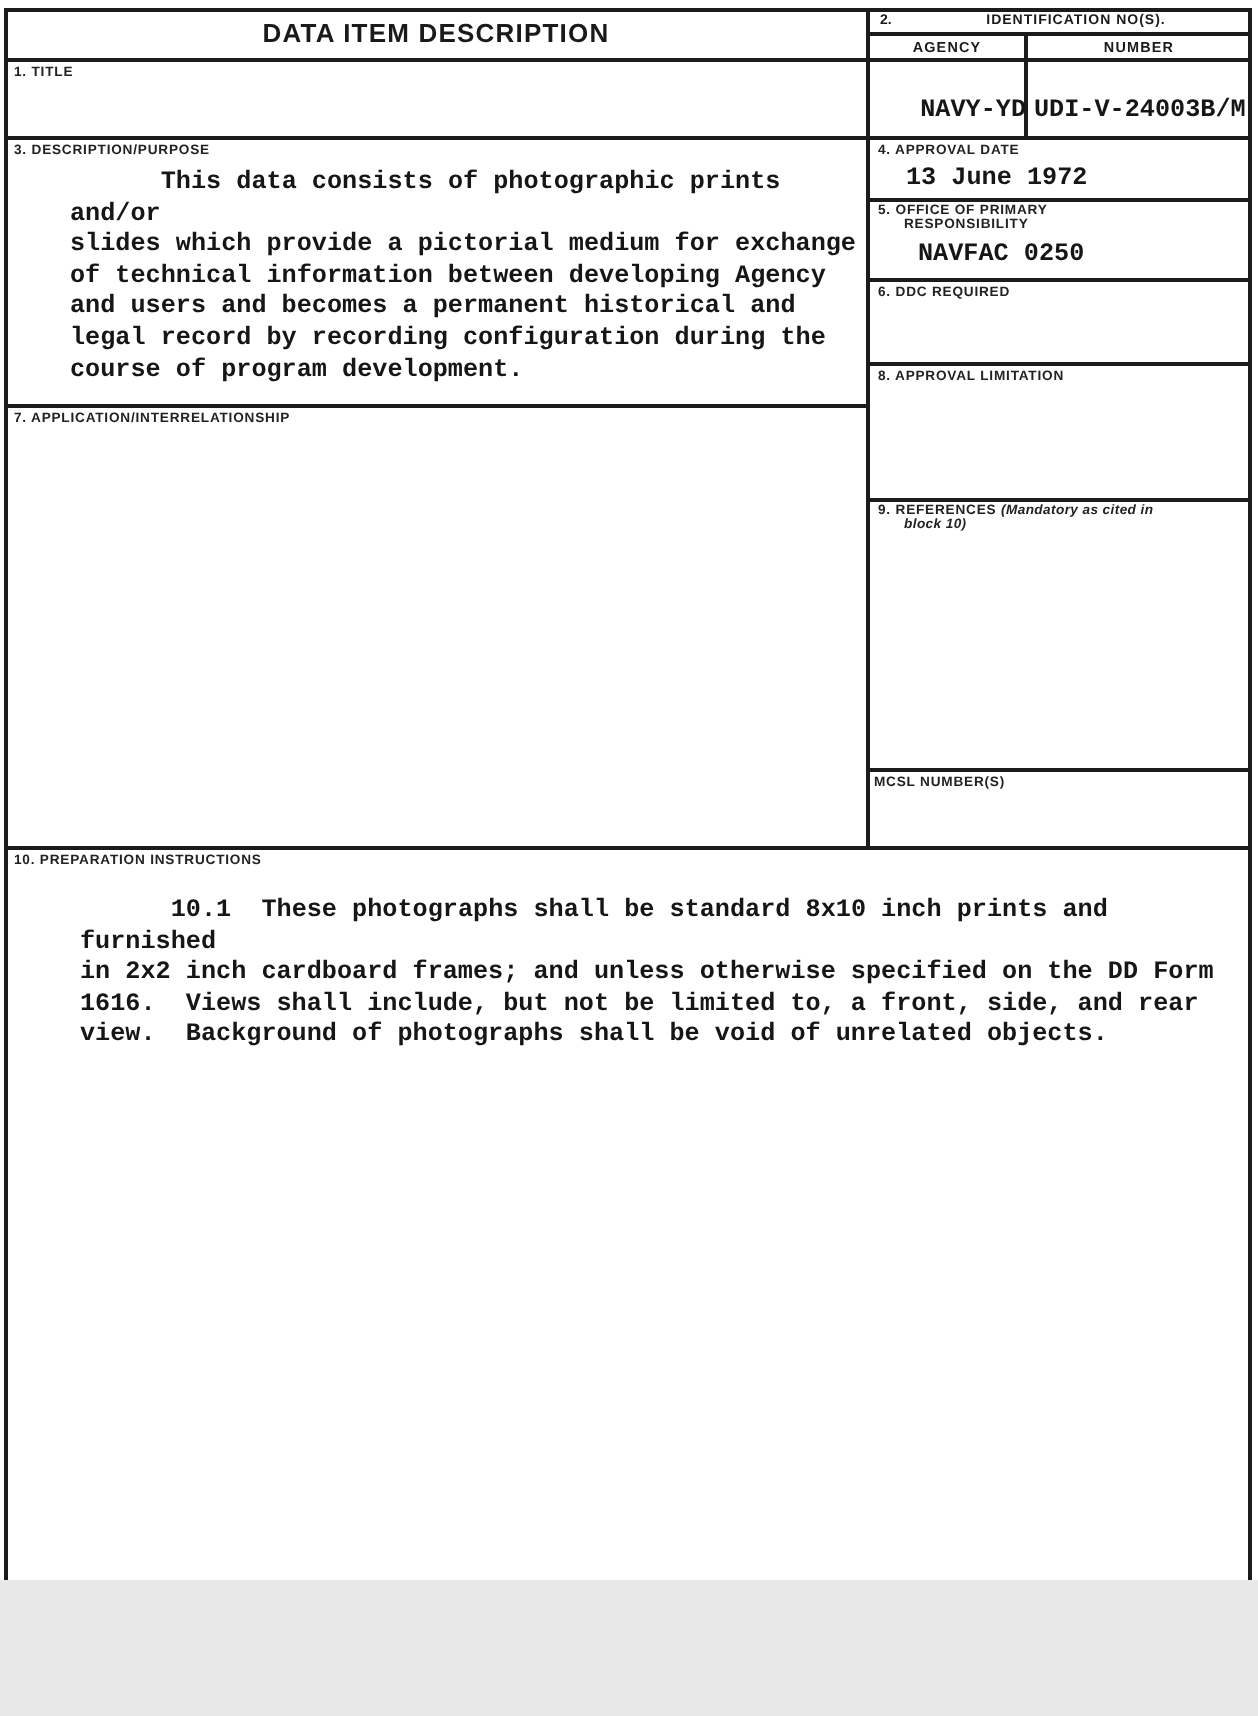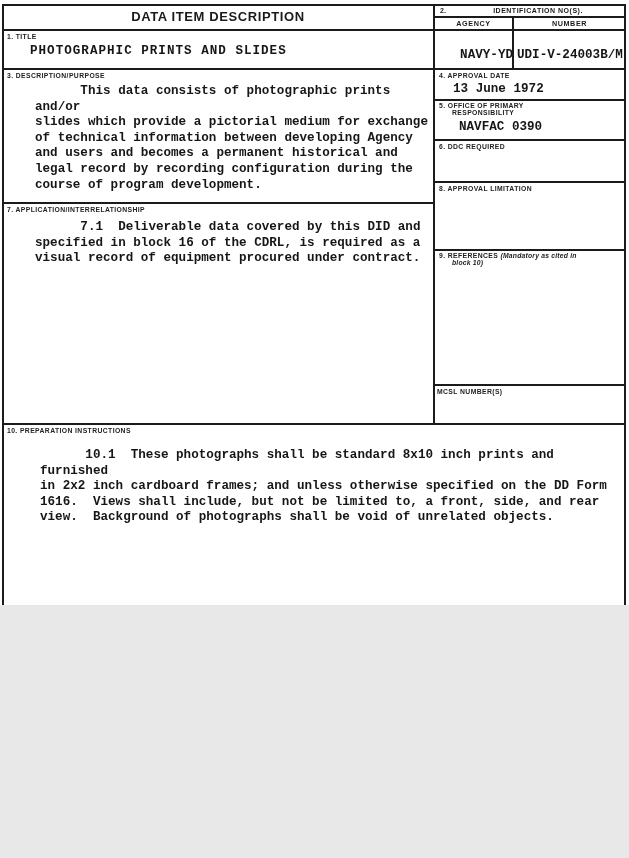--- a/index.html
+++ b/index.html
@@ -1,20 +1,20 @@
 <!DOCTYPE html>
 <html><head>
 <meta charset="utf-8">
 <style>
   * { margin: 0; padding: 0; box-sizing: border-box; }
   html, body { background: #e8e8e8; }
   .page {
     position: relative;
     width: 629px;
-    height: 605px;
+    height: 790px;
     background: #ffffff;
     font-family: "Liberation Sans", sans-serif;
     color: #1a1a1a;
     overflow: hidden;
   }
   
   .hline, .vline { position: absolute; background: #1b1b1b; }
   .outer-border {
     position: absolute;
     left: 2px; top: 4px; width: 624px; height: 789px;
@@ -104,51 +104,47 @@
   <div class="hline" style="left:434px; top:384px; width:192px; height:2px;"></div>
   <div class="hline" style="left:2px;   top:423px; width:624px; height:2px;"></div>
 
   <div class="hdr-title">DATA ITEM DESCRIPTION</div>
   <div class="idhdr-no">2.</div>
   <div class="idhdr-label">IDENTIFICATION NO(S).</div>
   <div class="colhdr" style="left:434px; width:79px;">AGENCY</div>
   <div class="colhdr" style="left:513px; width:113px;">NUMBER</div>
 
   <div class="form-label" style="left:7px; top:33px;">1. TITLE</div>
-  <div class="typed" style="left:30px; top:44px; letter-spacing:1px;">PHOTOGRAPHIC PRINTS AND SLIDES</div>
   <div class="typed" style="left:434px; top:48px; width:79px; text-align:right;">NAVY-YD</div>
   <div class="typed" style="left:517px; top:48px;">UDI-V-24003B/M</div>
 
   <div class="form-label" style="left:7px; top:72px;">3. DESCRIPTION/PURPOSE</div>
   <div class="typed" style="left:35px; top:84px; width:396px;">      This data consists of photographic prints and/or
 slides which provide a pictorial medium for exchange
 of technical information between developing Agency
 and users and becomes a permanent historical and
 legal record by recording configuration during the
 course of program development.</div>
 
   <div class="form-label" style="left:439px; top:72px;">4. APPROVAL DATE</div>
   <div class="typed" style="left:453px; top:82px;">13 June 1972</div>
 
   <div class="form-label" style="left:439px; top:102px;">
     <span>5. OFFICE OF PRIMARY</span>
     <span class="sub">RESPONSIBILITY</span>
   </div>
-  <div class="typed" style="left:459px; top:120px;">NAVFAC 0390</div>
+  <div class="typed" style="left:459px; top:120px;">NAVFAC 0250</div>
 
   <div class="form-label" style="left:439px; top:143px;">6. DDC REQUIRED</div>
   <div class="typed" style="left:459px; top:155px;"></div>
 
   <div class="form-label" style="left:439px; top:185px;">8. APPROVAL LIMITATION</div>
   <div class="typed" style="left:459px; top:198px;"></div>
 
   <div class="form-label" style="left:7px; top:206px;">7. APPLICATION/INTERRELATIONSHIP</div>
-  <div class="typed" style="left:35px; top:220px; width:396px;">      7.1  Deliverable data covered by this DID and
-specified in block 16 of the CDRL, is required as a
-visual record of equipment procured under contract.</div>
 
   <div class="form-label wrapok" style="left:439px; top:252px; width:180px; white-space:normal;">
     <span>9. REFERENCES</span>
     <span class="it">(Mandatory as cited in</span>
     <span class="it sub">block 10)</span>
   </div>
   <div class="typed" style="left:459px; top:280px;"></div>
 
   <div class="form-label" style="left:437px; top:388px;">MCSL NUMBER(S)</div>
   <div class="typed" style="left:459px; top:398px;"></div>

